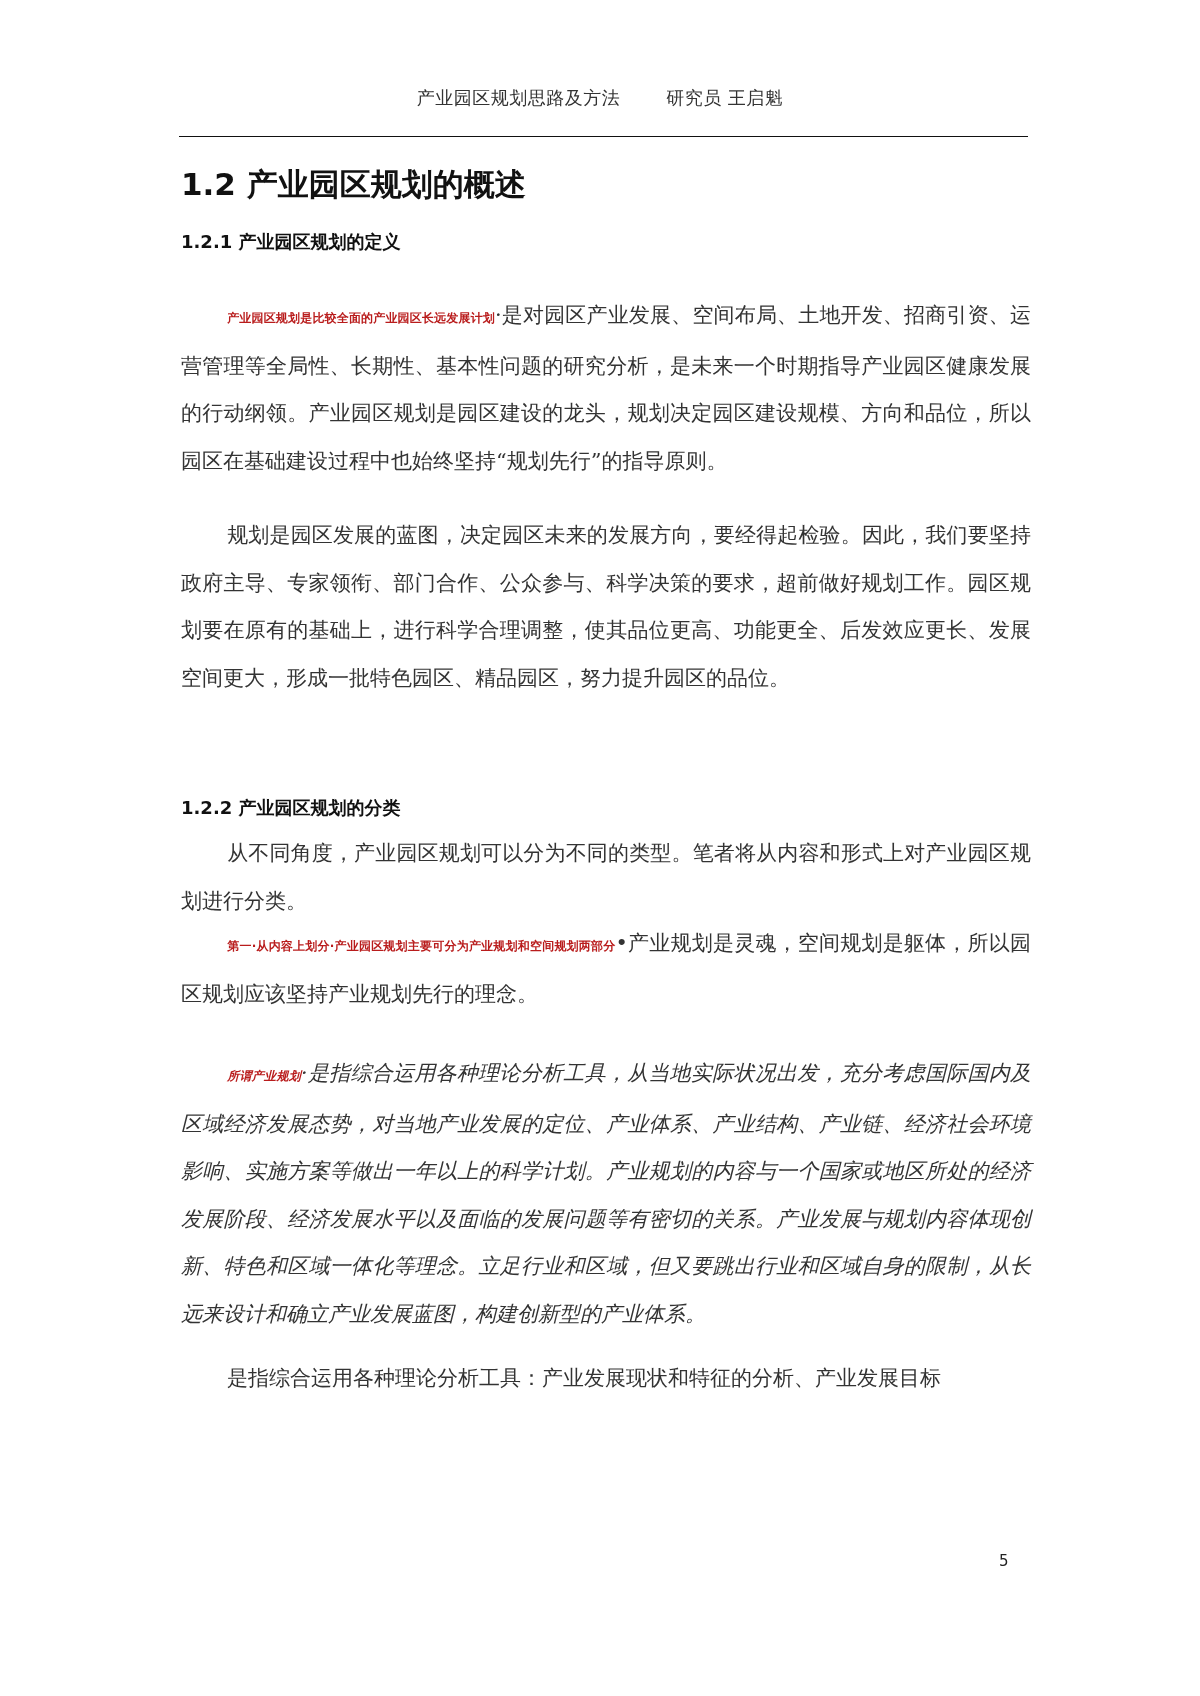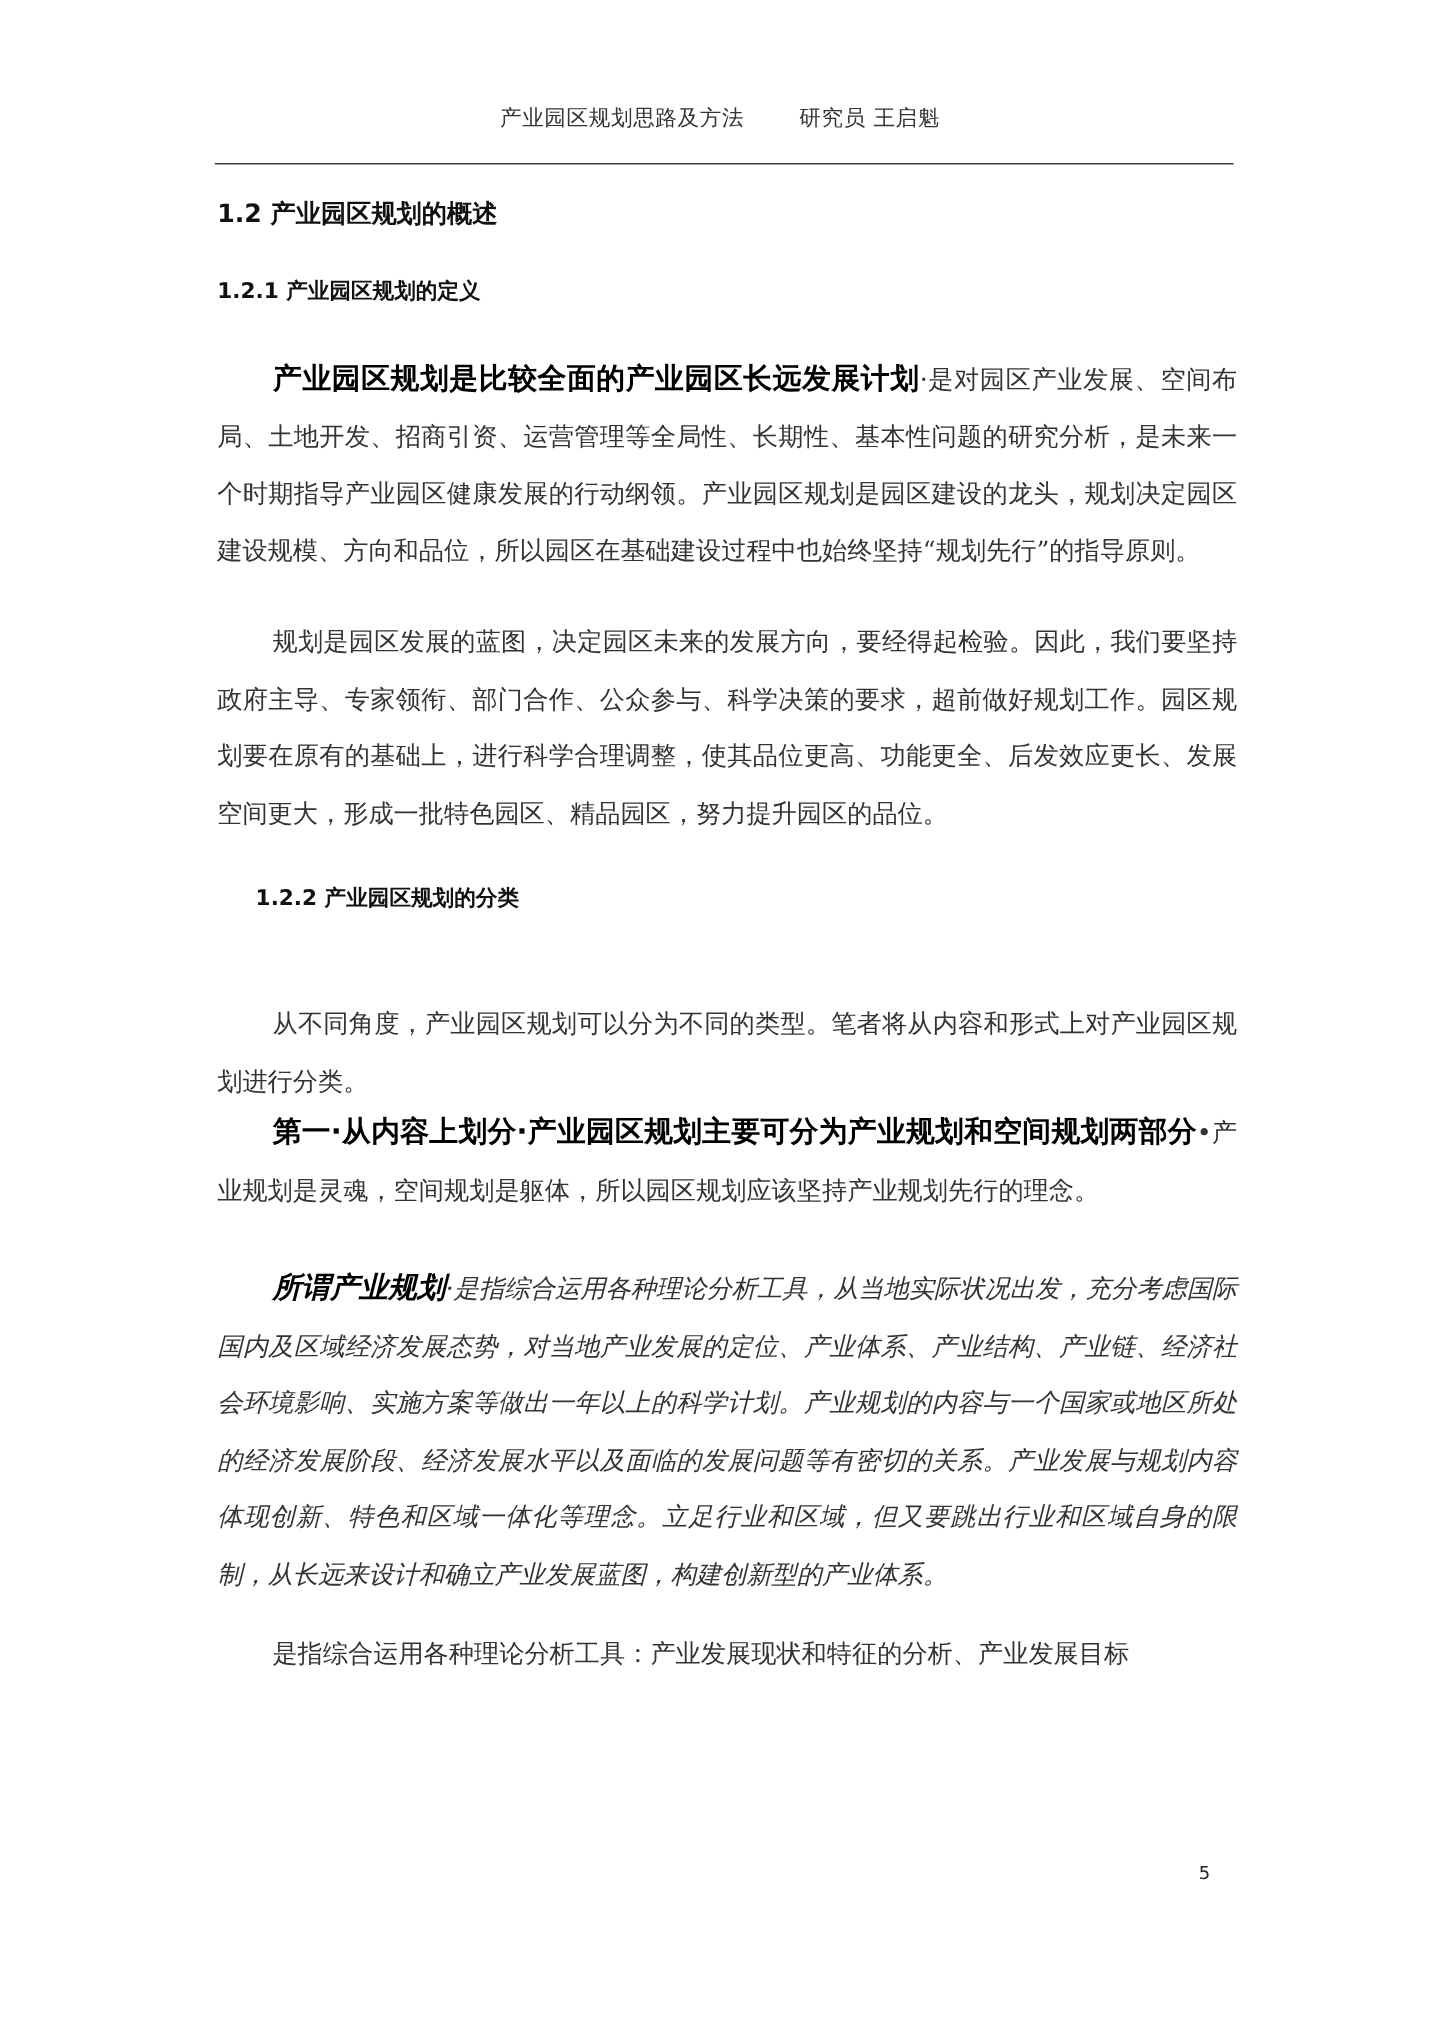--- a/index.html
+++ b/index.html
@@ -7,26 +7,26 @@
            font-family: "DejaVu Serif", "Liberation Serif", serif; color: #222; }
     .page { position: absolute; left: 0; top: 0; width: 1200px; height: 1696px; }
     .running-header { position: absolute; top: 86px; left: 0; width: 1200px; text-align: center;
                       font-size: 18px; color: #333; letter-spacing: 0.5px; }
     .running-header span { display: inline-block; }
     .running-header .hdr-gap { width: 46px; }
     .header-rule { position: absolute; top: 136px; left: 179px; width: 849px; height: 0;
                    border-top: 1.5px solid #111; }
     .content { position: absolute; left: 181px; top: 150px; width: 850px; }
     h1, h2 { font-family: "DejaVu Sans", "Liberation Sans", sans-serif; font-weight: bold; color: #111; margin: 0; }
-    h1 { font-size: 21px; position: absolute; top: 14px; left: 0; }
+    h1 { font-size: 31px; position: absolute; top: 14px; left: 0; }
     h2 { font-size: 18px; position: absolute; left: 0; }
     .para { position: absolute; left: 0; width: 850px; font-size: 21px; line-height: 47.5px; color: #333;
             margin: 0; text-align: justify; }
     .para .indent { display: inline-block; width: 46px; }
-    .para b { font-family: "DejaVu Sans", "Liberation Sans", sans-serif; font-weight: bold; color: #000000; font-size: 24px; }
+    .para b { font-family: "DejaVu Sans", "Liberation Sans", sans-serif; font-weight: bold; color: #b91c1c; font-size: 12px; }
     .page-number { position: absolute; top: 1552px; left: 999px; font-size: 15px;
                    font-family: "DejaVu Sans", "Liberation Sans", sans-serif; color: #222; }
   </style>
 </head>
 <body>
 
 <div class="page">
 
   <div class="running-header">
     <span>产业园区规划思路及方法</span><span class="hdr-gap"></span><span>研究员 王启魁</span>
@@ -35,21 +35,21 @@
 
   <div class="content">
     <h1>1.2  产业园区规划的概述</h1>
 
     <h2 style="top:80px;">1.2.1  产业园区规划的定义</h2>
 
     <p class="para" style="top:142px;"><span class="indent"></span><b>产业园区规划是比较全面的产业园区长远发展计划</b><span>·是对园区产业发展、空间布局、土地开发、招商引资、运营管理等全局性、长期性、基本性问题的研究分析，是未来一个时期指导产业园区健康发展的行动纲领。产业园区规划是园区建设的龙头，规划决定园区建设规模、方向和品位，所以园区在基础建设过程中也始终坚持“规划先行”的指导原则。</span></p>
 
     <p class="para" style="top:362px;"><span class="indent"></span><span>规划是园区发展的蓝图，决定园区未来的发展方向，要经得起检验。因此，我们要坚持政府主导、专家领衔、部门合作、公众参与、科学决策的要求，超前做好规划工作。园区规划要在原有的基础上，进行科学合理调整，使其品位更高、功能更全、后发效应更长、发展空间更大，形成一批特色园区、精品园区，努力提升园区的品位。</span></p>
 
-    <h2 style="top:586px;margin-left:32px;">1.2.2  产业园区规划的分类</h2>
+    <h2 style="top:646px;">1.2.2  产业园区规划的分类</h2>
 
     <p class="para" style="top:680px;"><span class="indent"></span><span>从不同角度，产业园区规划可以分为不同的类型。笔者将从内容和形式上对产业园区规划进行分类。</span></p>
 
     <p class="para" style="top:770px;"><span class="indent"></span><b>第一·从内容上划分·产业园区规划主要可分为产业规划和空间规划两部分</b><span>•产业规划是灵魂，空间规划是躯体，所以园区规划应该坚持产业规划先行的理念。</span></p>
 
     <p class="para" style="top:900px;font-style:italic;"><span class="indent"></span><b>所谓产业规划</b><span>·是指综合运用各种理论分析工具，从当地实际状况出发，充分考虑国际国内及区域经济发展态势，对当地产业发展的定位、产业体系、产业结构、产业链、经济社会环境影响、实施方案等做出一年以上的科学计划。产业规划的内容与一个国家或地区所处的经济发展阶段、经济发展水平以及面临的发展问题等有密切的关系。产业发展与规划内容体现创新、特色和区域一体化等理念。立足行业和区域，但又要跳出行业和区域自身的限制，从长远来设计和确立产业发展蓝图，构建创新型的产业体系。</span></p>
 
     <p class="para" style="top:1205px;"><span class="indent"></span><span>是指综合运用各种理论分析工具：产业发展现状和特征的分析、产业发展目标</span></p>
   </div>
 

